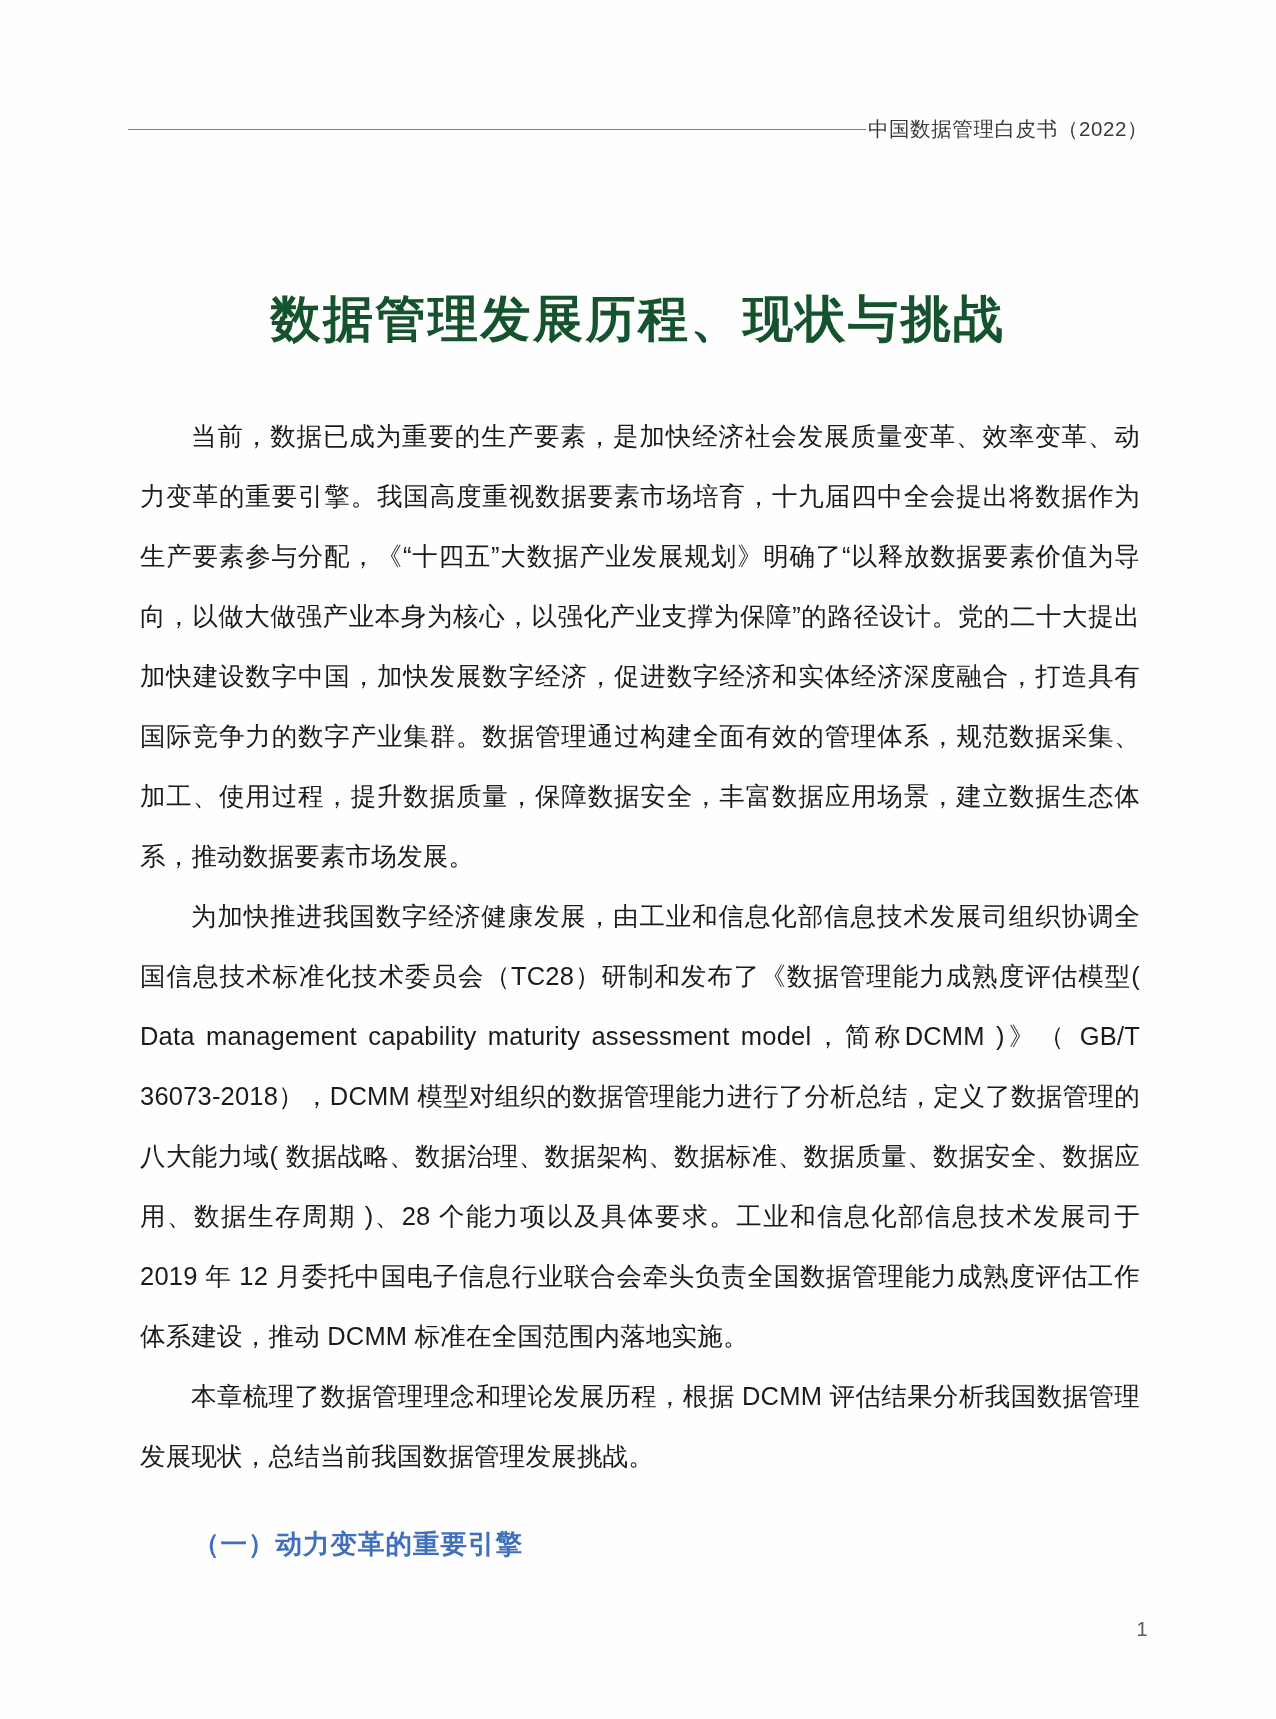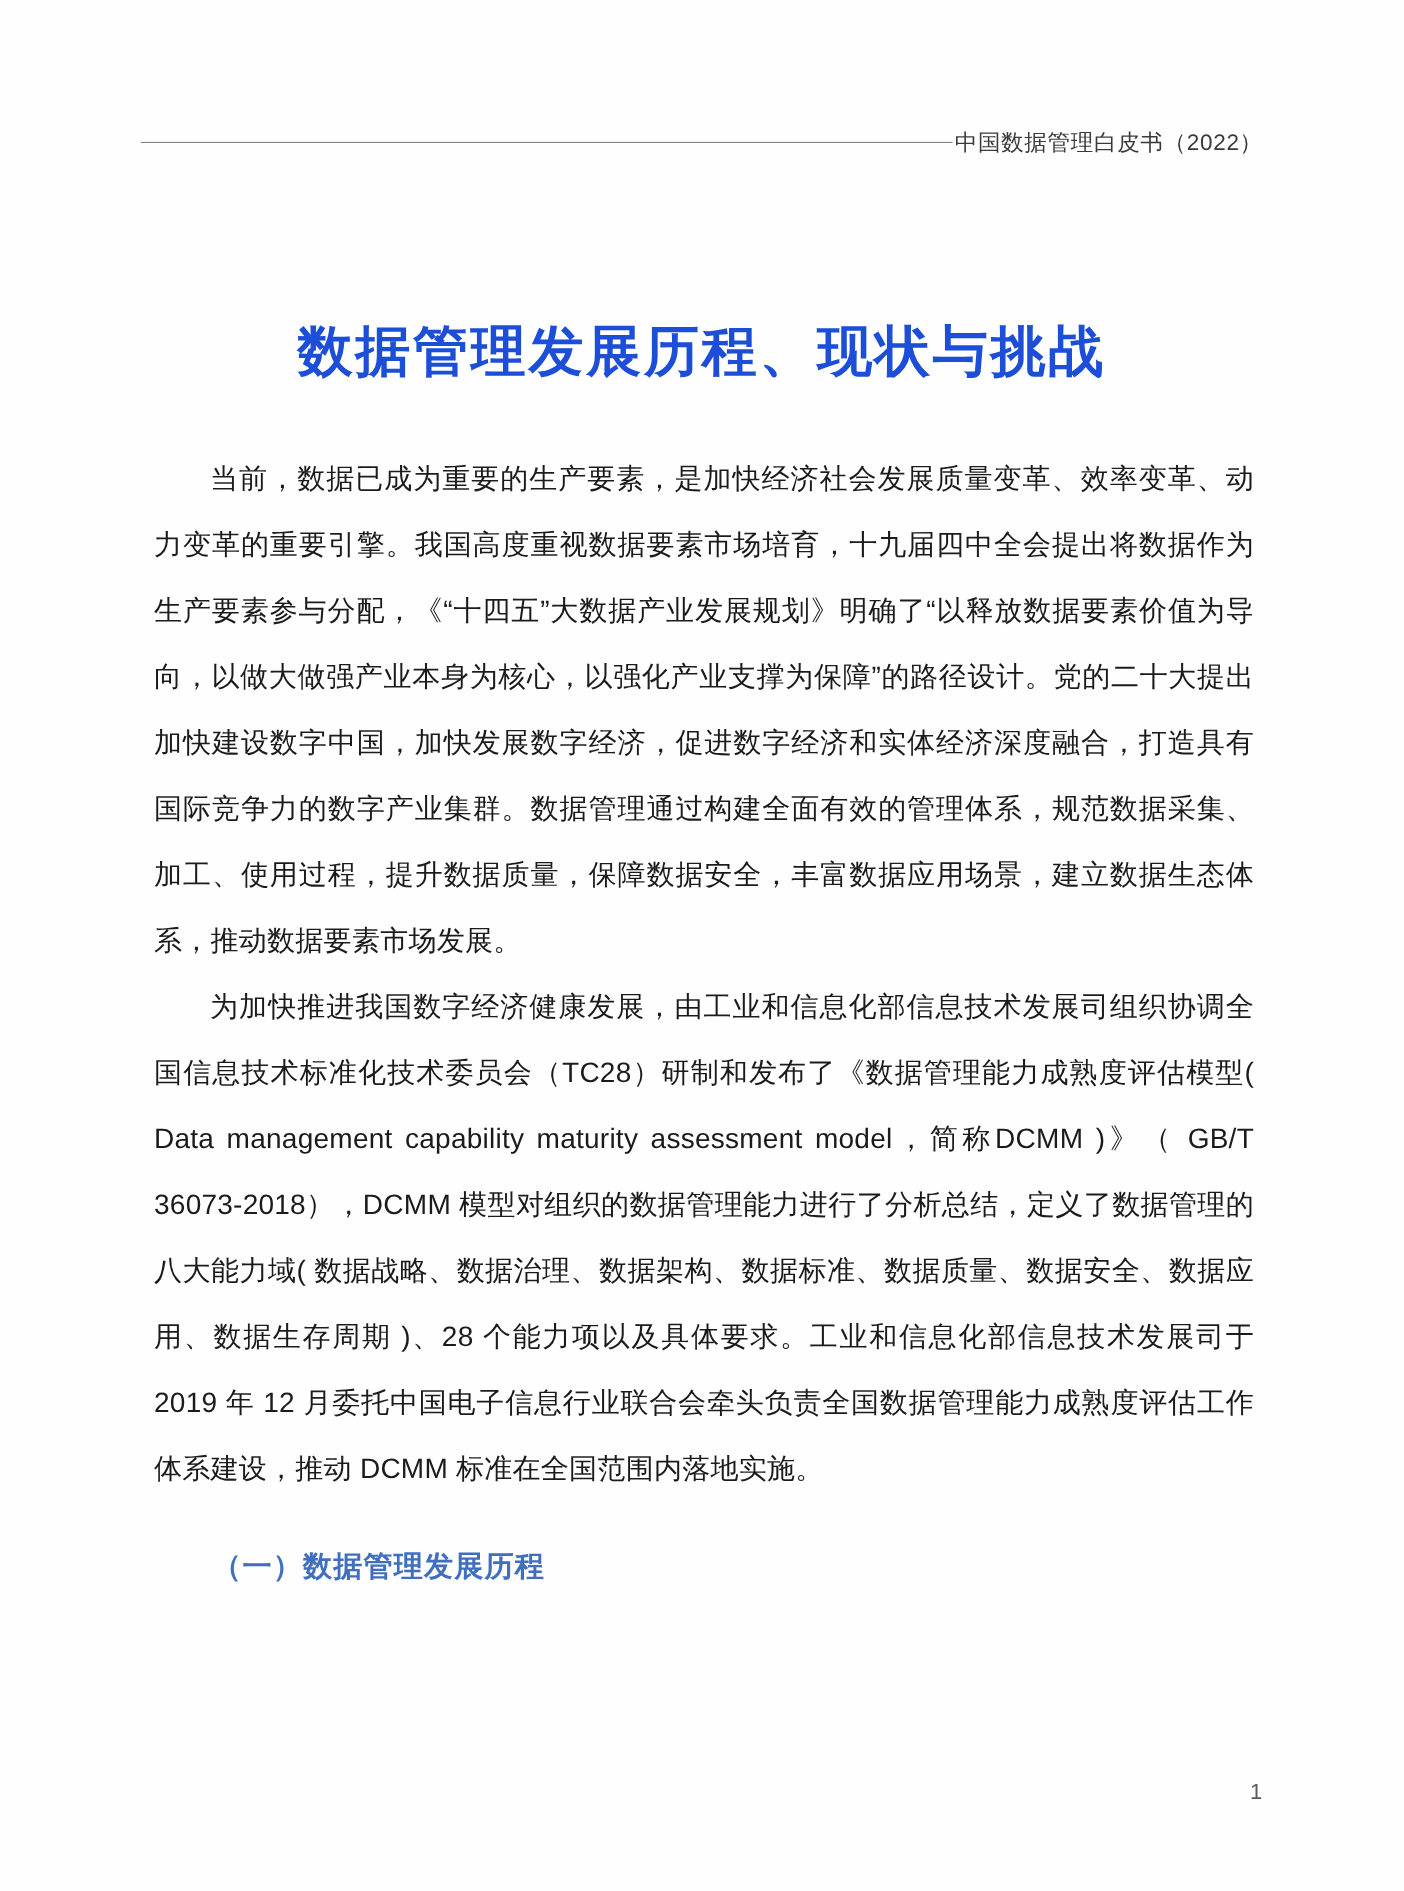--- a/index.html
+++ b/index.html
@@ -47,21 +47,21 @@
   
   .chapter-title {
     position: absolute;
     top: 256px;
     left: 0;
     width: 100%;
     text-align: center;
     font-size: 50px;
     line-height: 1.18;
     font-weight: 700;
-    color: #1d4ed8;
+    color: #14532d;
     letter-spacing: 2.5px;
   }
 
   
   .body-wrap {
     position: absolute;
     top: 406px;
     left: 140px;
     width: 1000px;
   }
@@ -107,20 +107,21 @@
   <div class="page-header">
     <span class="header-rule"></span>
     <span class="header-title">中国数据管理白皮书（2022）</span>
   </div>
 
   <h1 class="chapter-title">数据管理发展历程、现状与挑战</h1>
 
   <div class="body-wrap">
     <p class="para">当前，数据已成为重要的生产要素，是加快经济社会发展质量变革、效率变革、动力变革的重要引擎。我国高度重视数据要素市场培育，十九届四中全会提出将数据作为生产要素参与分配，《“十四五”大数据产业发展规划》明确了“以释放数据要素价值为导向，以做大做强产业本身为核心，以强化产业支撑为保障”的路径设计。党的二十大提出加快建设数字中国，加快发展数字经济，促进数字经济和实体经济深度融合，打造具有国际竞争力的数字产业集群。数据管理通过构建全面有效的管理体系，规范数据采集、加工、使用过程，提升数据质量，保障数据安全，丰富数据应用场景，建立数据生态体系，推动数据要素市场发展。</p>
     <p class="para">为加快推进我国数字经济健康发展，由工业和信息化部信息技术发展司组织协调全国信息技术标准化技术委员会（TC28）研制和发布了《数据管理能力成熟度评估模型( Data management capability maturity assessment model，简称DCMM )》（ GB/T 36073-2018），DCMM 模型对组织的数据管理能力进行了分析总结，定义了数据管理的八大能力域( 数据战略、数据治理、数据架构、数据标准、数据质量、数据安全、数据应用、数据生存周期 )、28 个能力项以及具体要求。工业和信息化部信息技术发展司于 2019 年 12 月委托中国电子信息行业联合会牵头负责全国数据管理能力成熟度评估工作体系建设，推动 DCMM 标准在全国范围内落地实施。</p>
+    <p class="para">本章梳理了数据管理理念和理论发展历程，根据 DCMM 评估结果分析我国数据管理发展现状，总结当前我国数据管理发展挑战。</p>
 
-    <h2 class="section-heading">（一）数据管理发展历程</h2>
+    <h2 class="section-heading">（一）动力变革的重要引擎</h2>
 
   </div>
 
   <div class="page-number">1</div>
 
 </div>
 
 </body></html>

